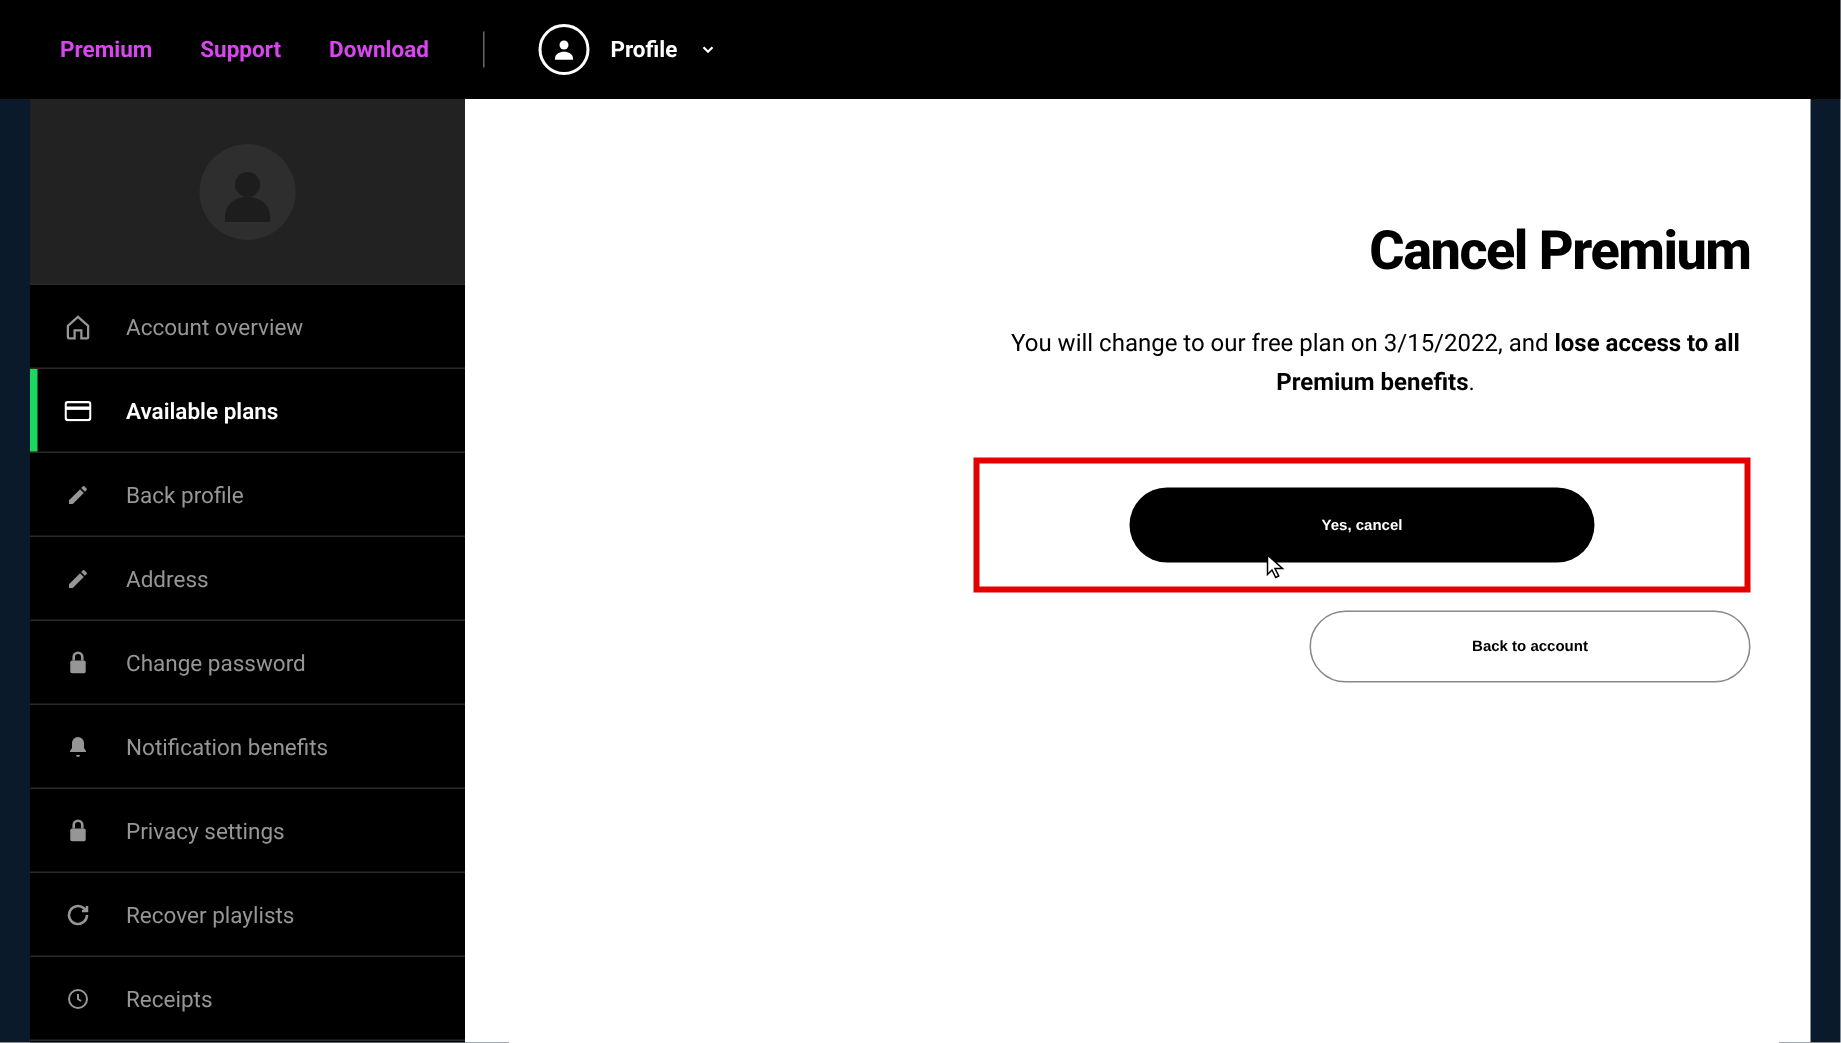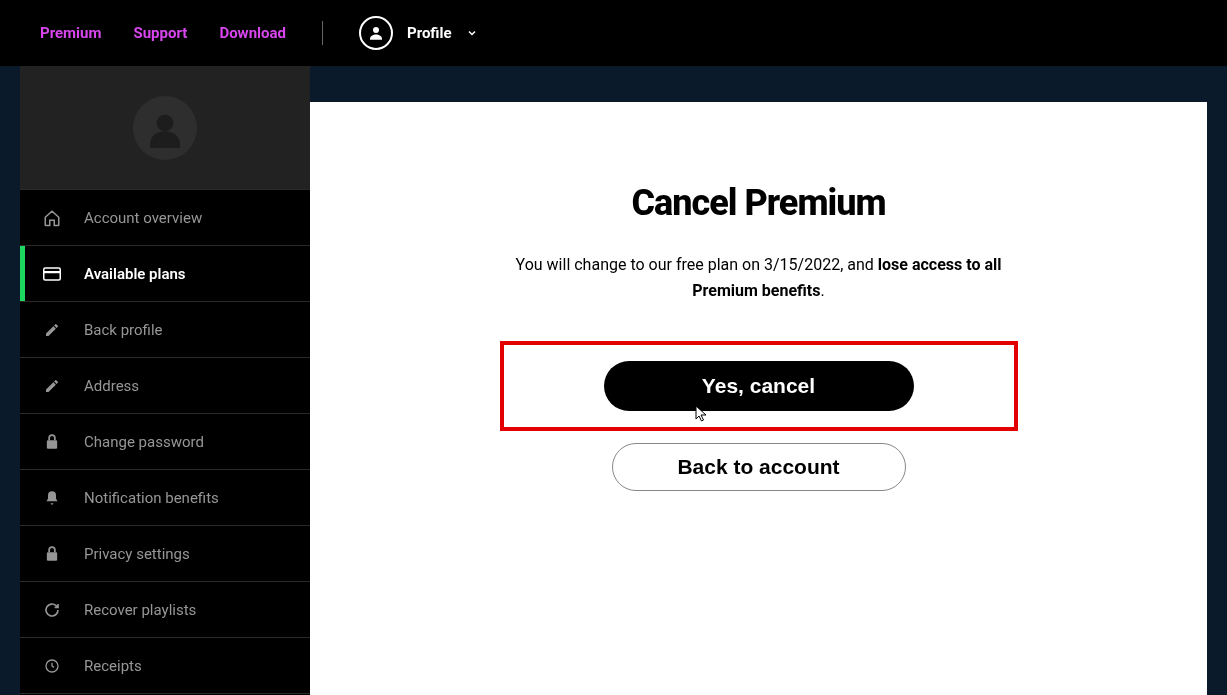--- a/index.html
+++ b/index.html
@@ -66,41 +66,40 @@
       position: absolute;
       left: 0; top: 0; bottom: 0;
       width: 5px;
       background: #1ed760;
     }
     .sidebar-icon { width: 20px; height: 20px; display: flex; align-items: center; justify-content: center; flex-shrink: 0; }
     
     .main {
       flex: 1;
       background: #fff;
-      padding: 80px 20px 0;
+      padding: 80px 40px 0;
       display: flex;
       flex-direction: column;
-      align-items: center;
-      margin-top: 36px;
+      align-items: flex-end;
     }
     .main-title { font-size: 36px; font-weight: 800; color: #000; letter-spacing: -1px; margin-bottom: 28px; }
     .main-desc { font-size: 16px; color: #000; text-align: center; line-height: 1.6; max-width: 500px; margin-bottom: 38px; }
     .main-desc b { font-weight: 700; }
     
     .highlight-box {
       border: 4px solid #e30000;
       padding: 16px 100px;
       margin-bottom: 12px;
       position: relative;
     }
     .btn {
       width: 310px;
       height: 50px;
       border-radius: 30px;
-      font-size: 21px;
+      font-size: 10px;
       font-weight: 700;
       display: flex;
       align-items: center;
       justify-content: center;
       cursor: pointer;
       border: none;
     }
     .btn-primary { background: #000; color: #fff; }
     .btn-secondary { background: #fff; color: #000; border: 1px solid #888; width: 294px; height: 48px; }
     

